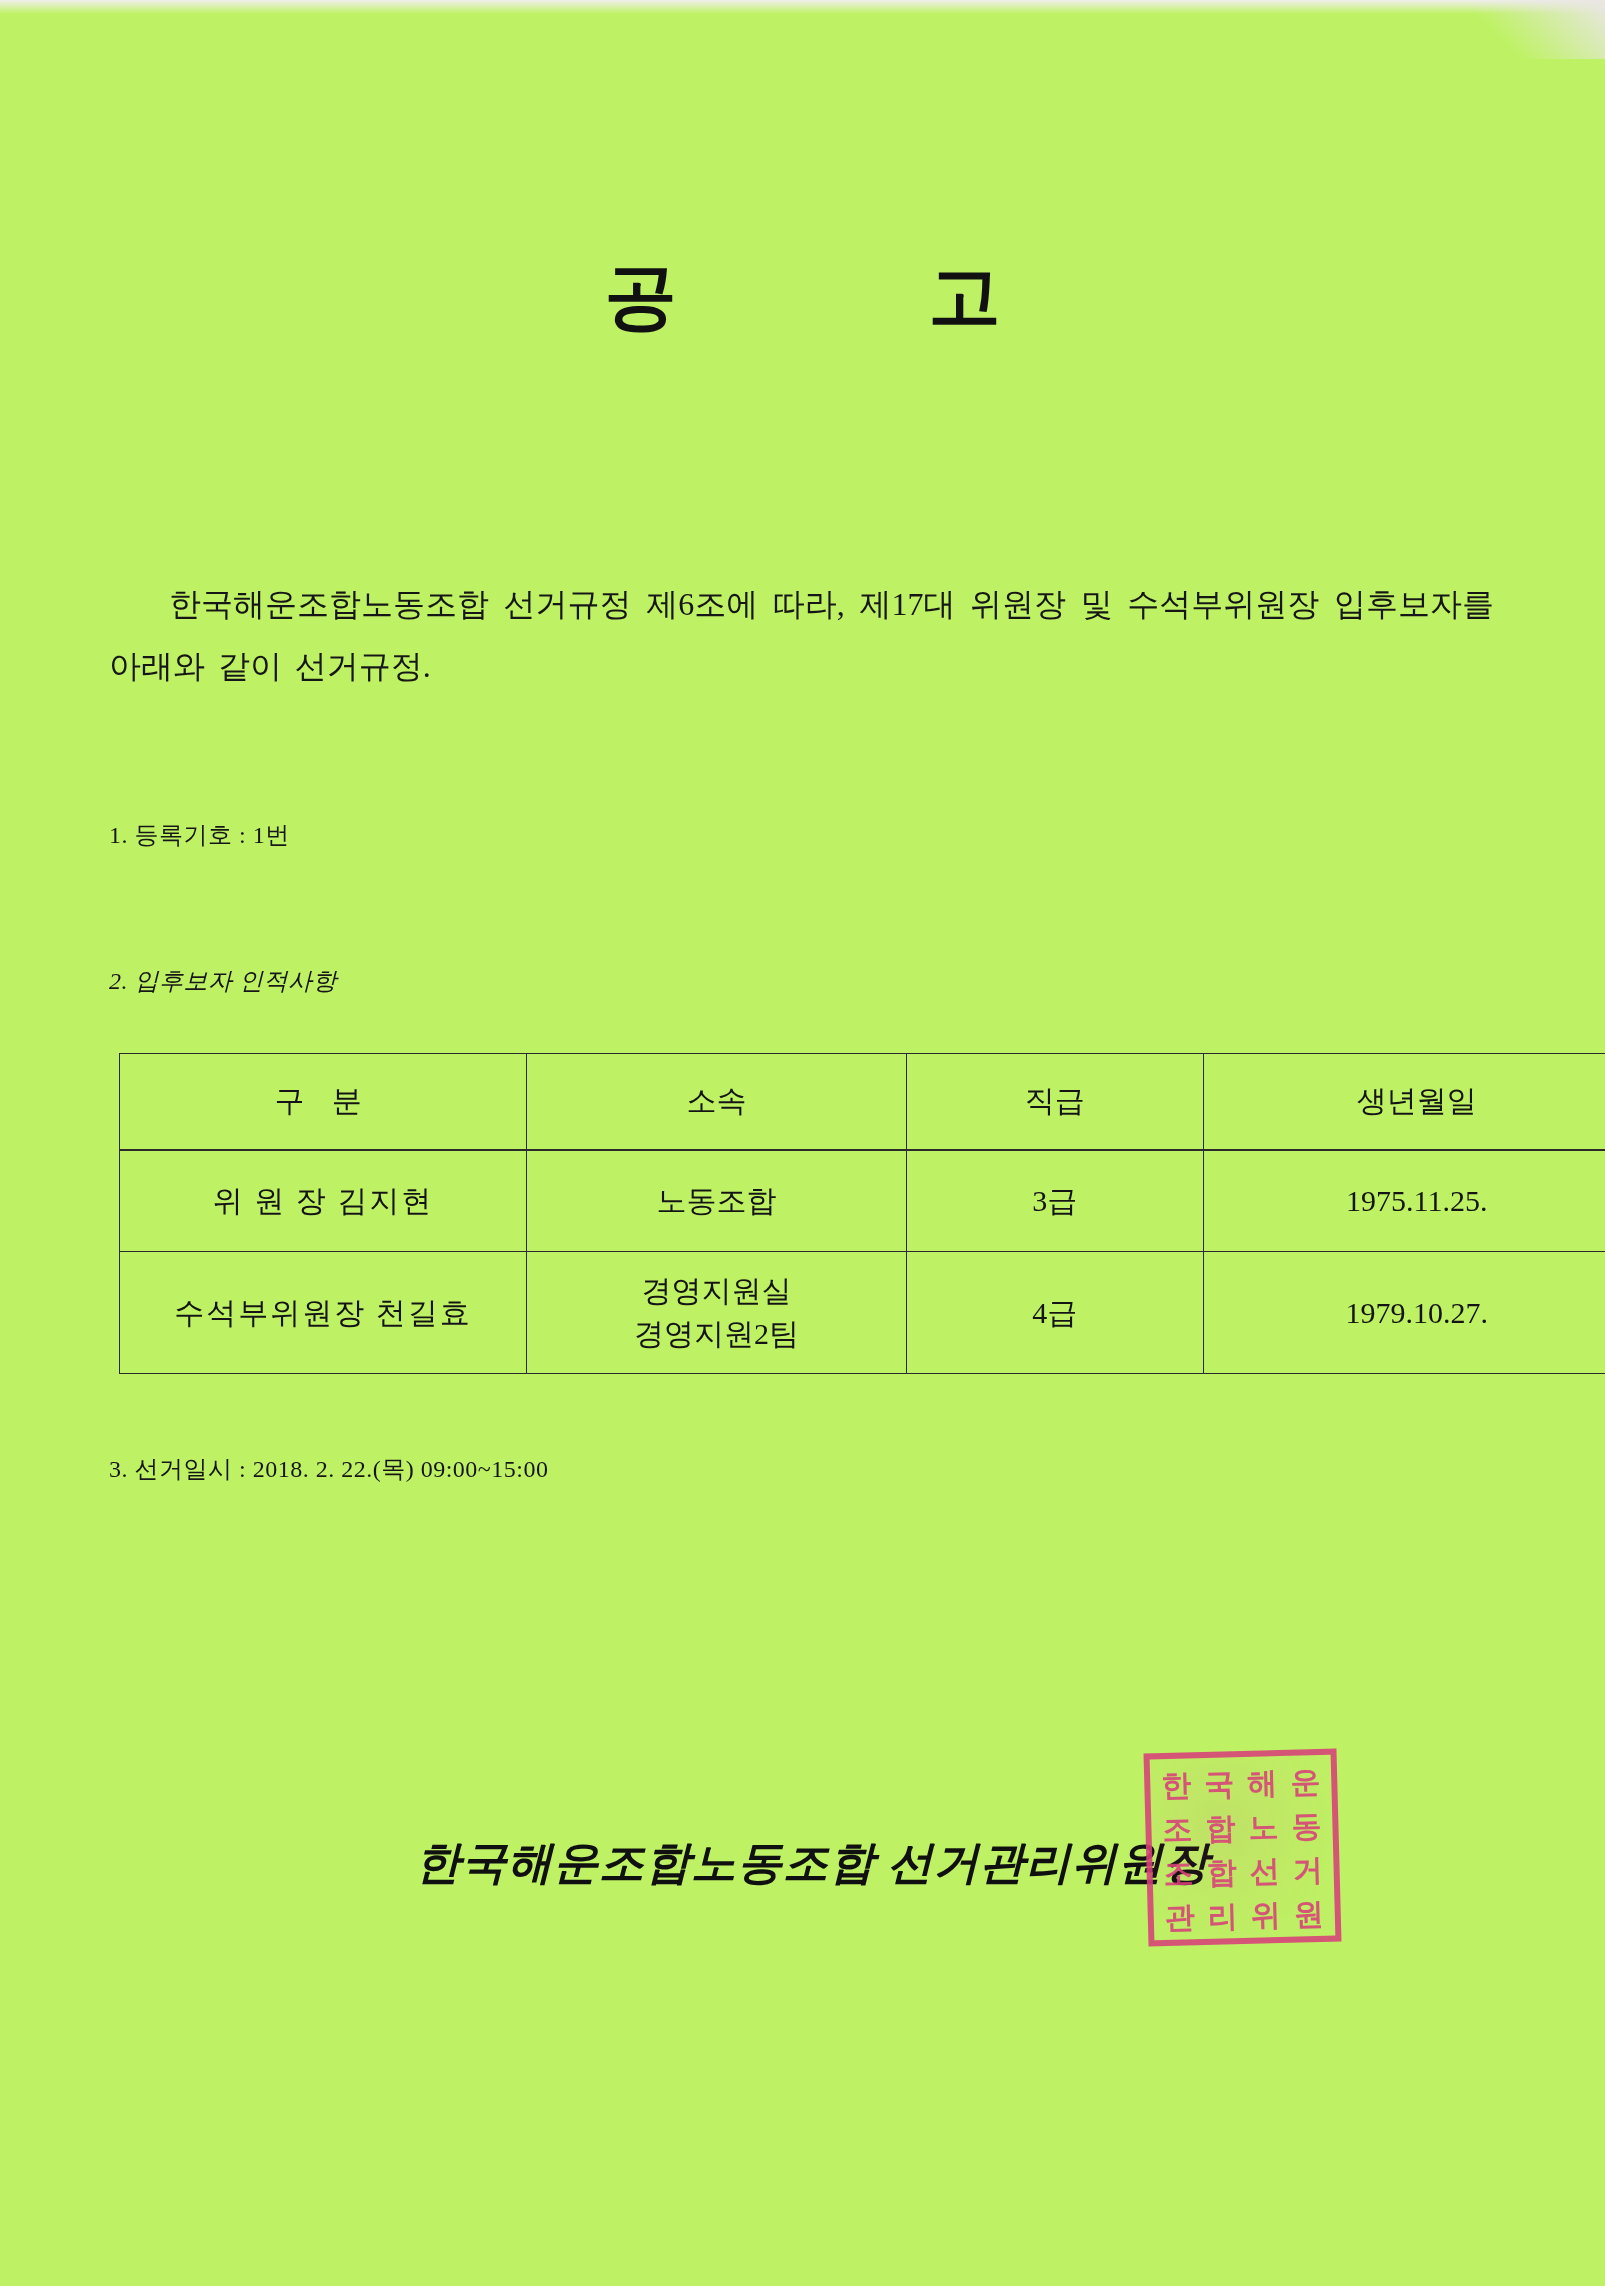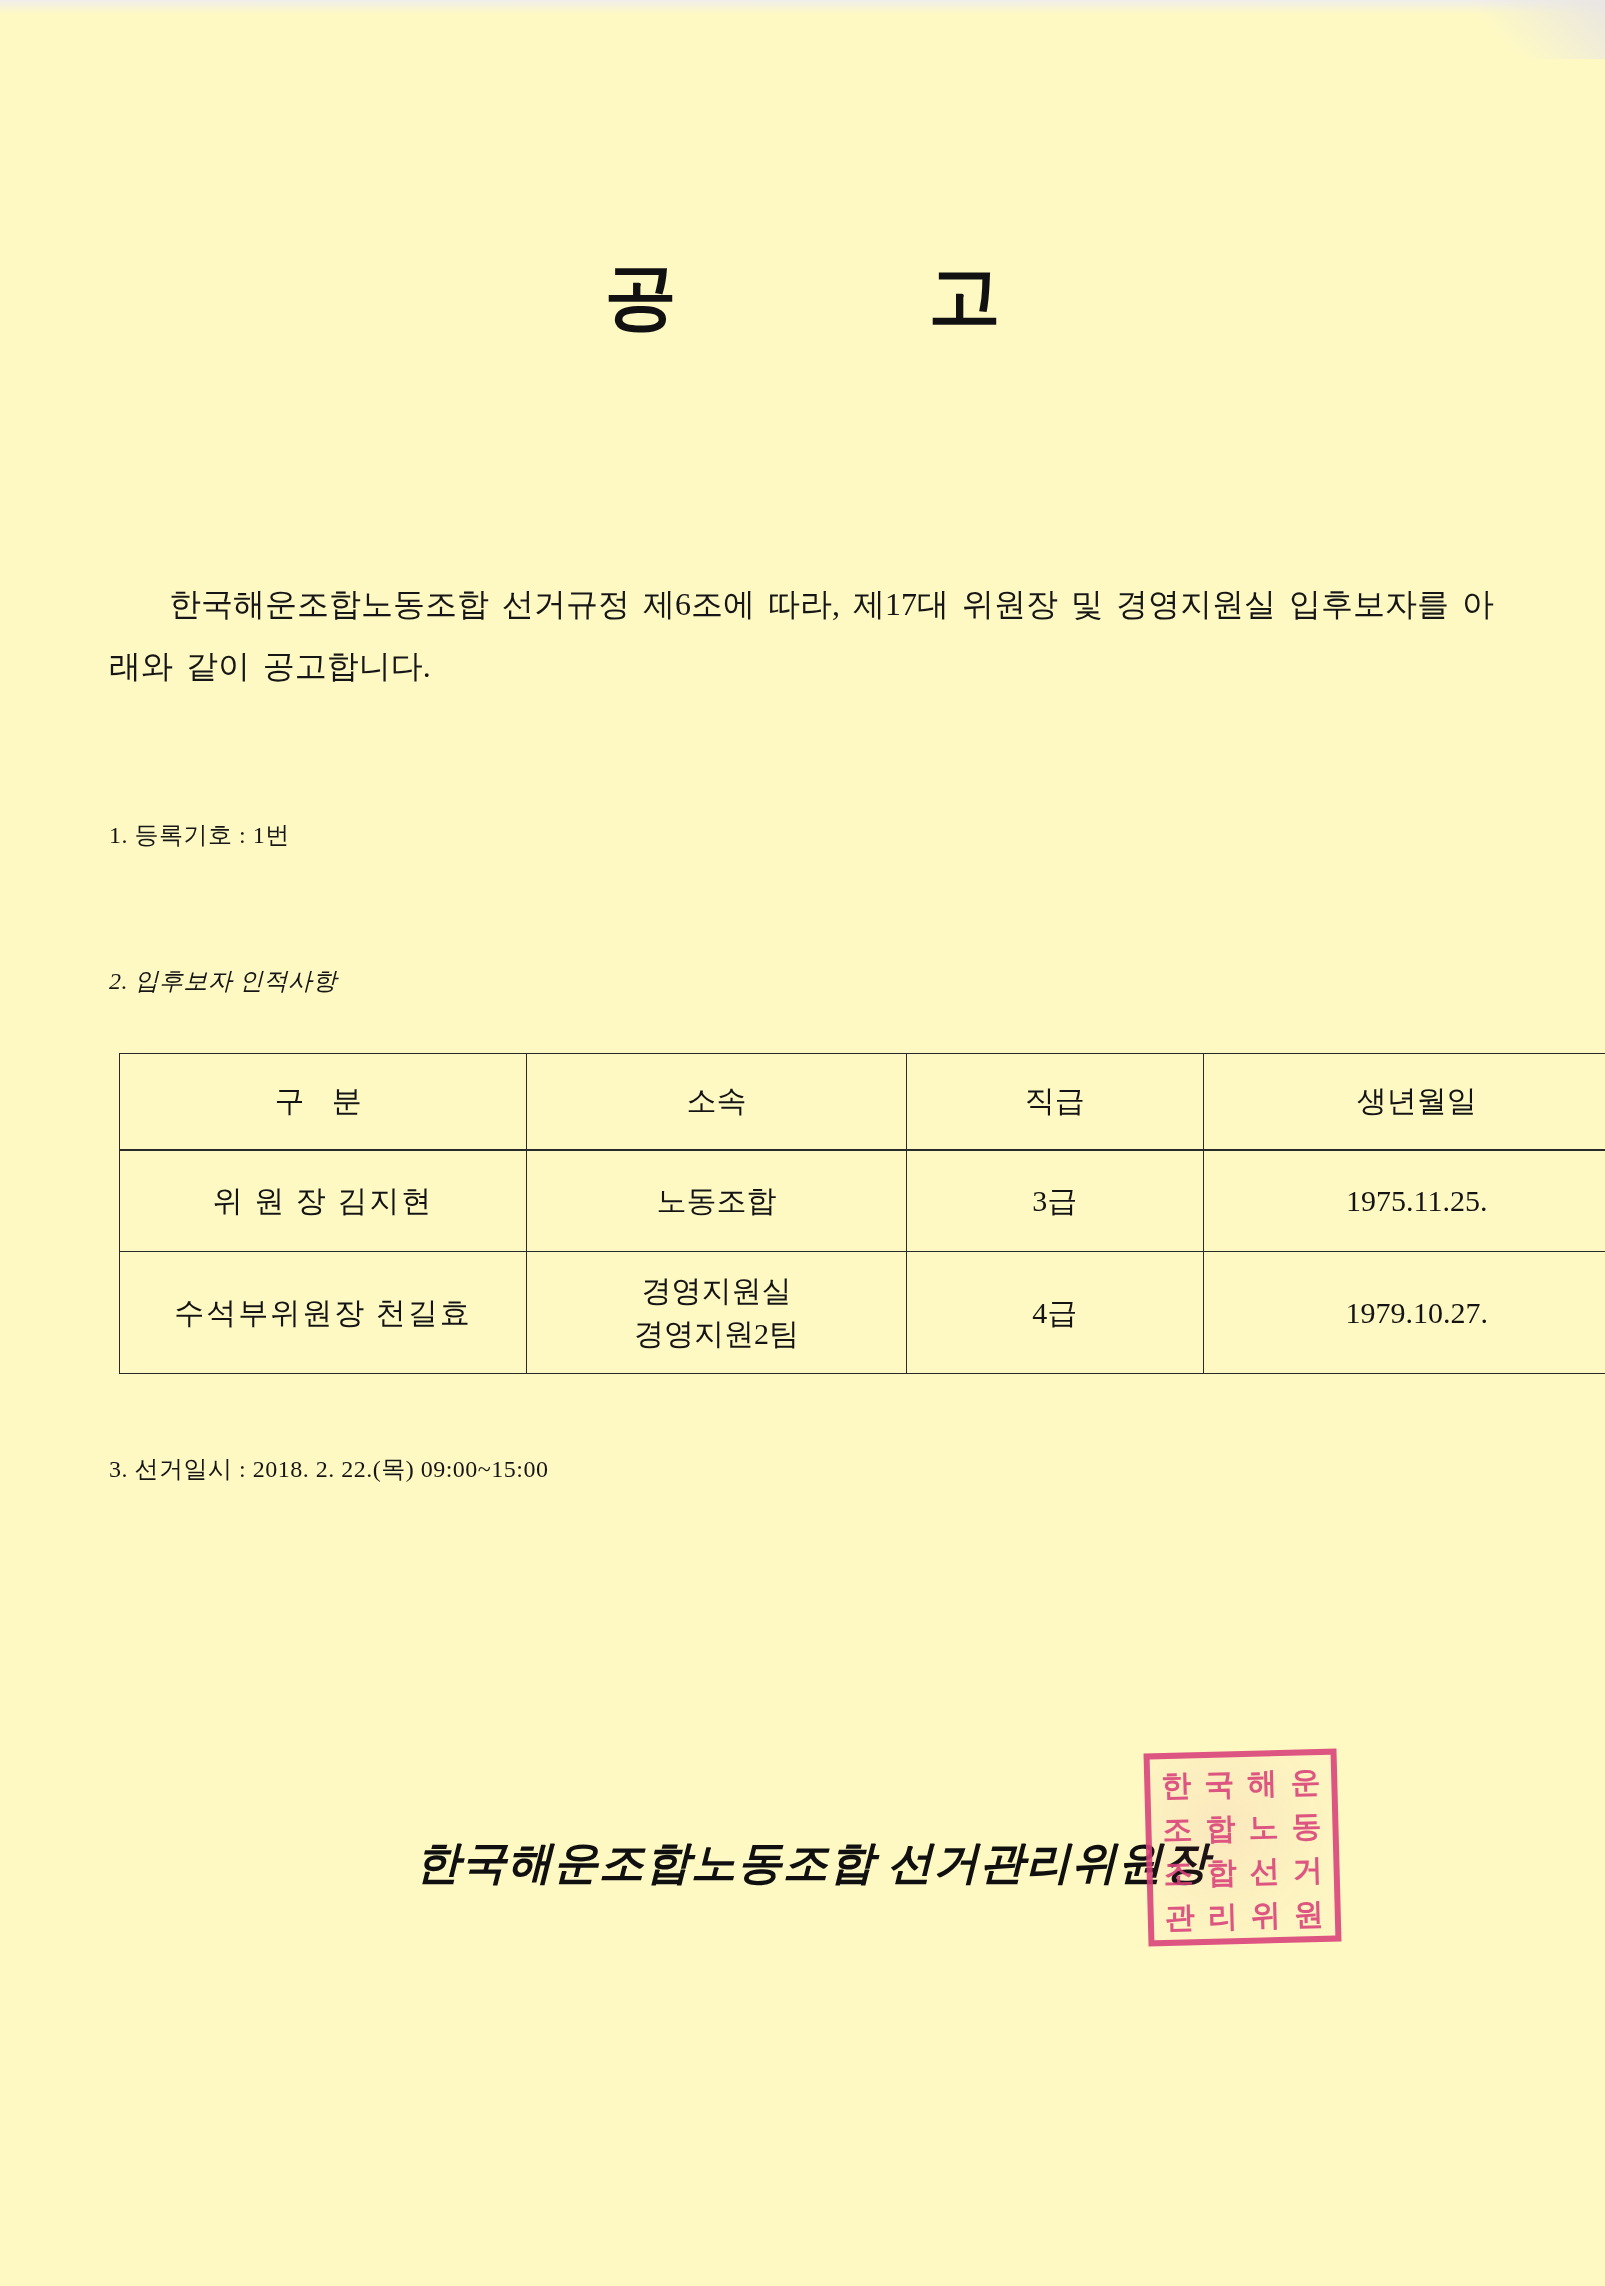--- a/index.html
+++ b/index.html
@@ -13,21 +13,21 @@
     position: relative;
     font-family: "Liberation Serif", "DejaVu Serif", serif;
     color: #1a1a1a;
     overflow: hidden;
   }
 
   
   .page {
     position: absolute;
     inset: 0;
-    background: #fef9c3;
+    background: #bef264;
   }
   .scan-edge-top {
     position: absolute;
     left: 0; right: 0; top: 0;
     height: 13.7px;
     background: linear-gradient(to bottom, #f0eeec, rgba(255,255,255,0));
   }
   .scan-corner {
     position: absolute;
     right: 0; top: 0;
@@ -165,21 +165,21 @@
 <body>
 
 <div class="page">
   <div class="scan-edge-top"></div>
   <div class="scan-corner"></div>
 
   <div class="content">
 
     <div class="doc-title">공      고</div>
 
-    <p class="intro">한국해운조합노동조합 선거규정 제6조에 따라, 제17대 위원장 및 경영지원실 입후보자를 아래와 같이 공고합니다.</p>
+    <p class="intro">한국해운조합노동조합 선거규정 제6조에 따라, 제17대 위원장 및 수석부위원장 입후보자를 아래와 같이 선거규정.</p>
 
     <div class="item item-1">1. 등록기호 : 1번</div>
 
     <div class="item item-2">2. 입후보자 인적사항</div>
 
     <table class="personnel">
       <tbody>
         <tr class="header">
           <td class="col-div spaced-title">구      분</td>
           <td class="col-dept">소속</td>

